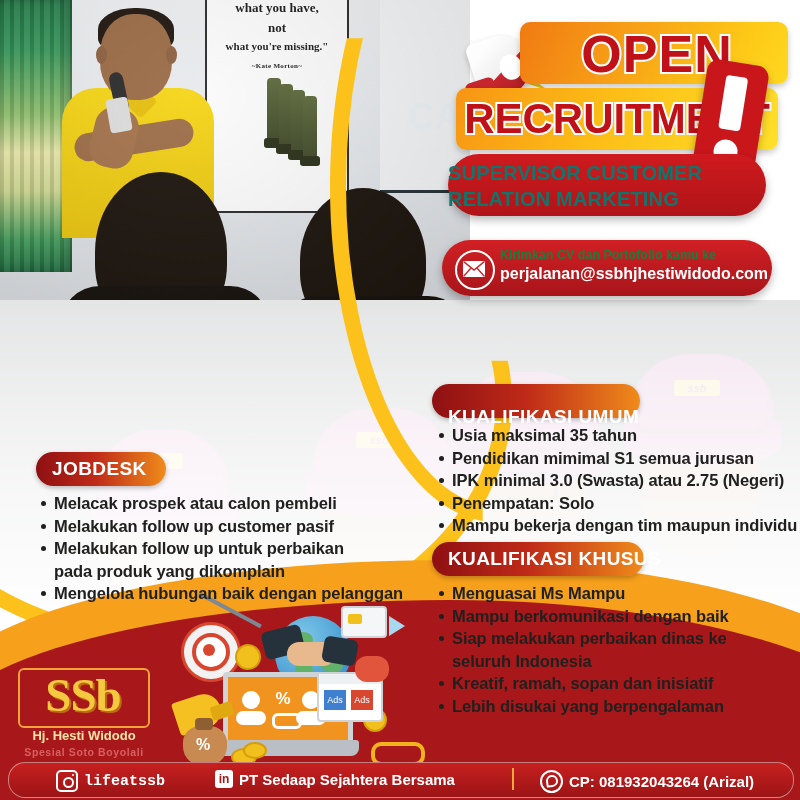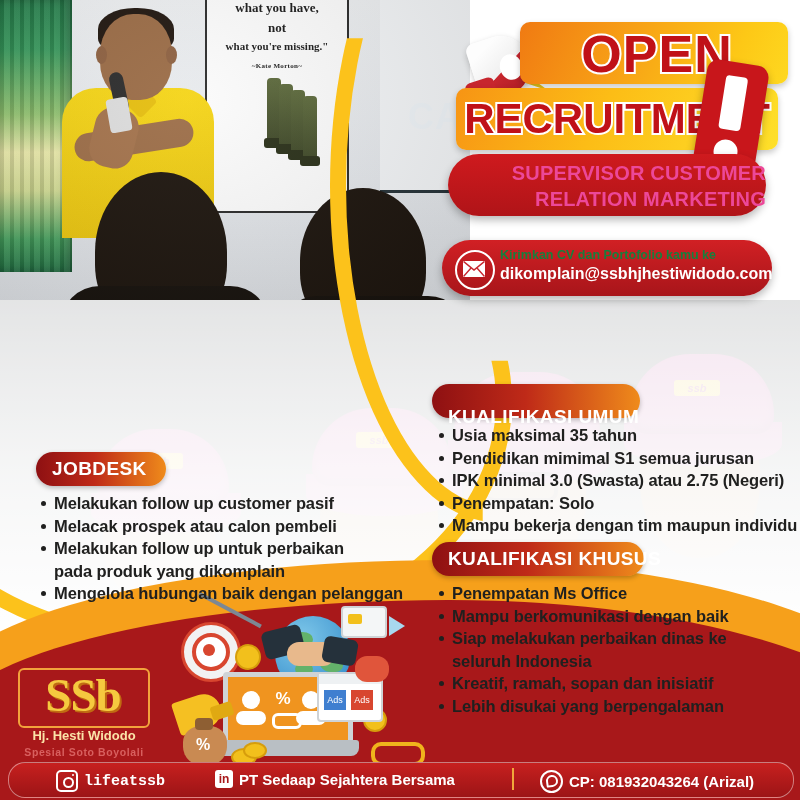--- a/index.html
+++ b/index.html
@@ -75,21 +75,21 @@
     background:linear-gradient(115deg,#f79414 0%,#fcbd16 45%,#fee02a 100%);box-shadow:0 3px 6px rgba(0,0,0,.22);}
   .txt-open{position:absolute;left:552px;top:26px;width:210px;font-size:52px;line-height:56px;font-weight:bold;
     color:#c01118;letter-spacing:1px;text-align:center;
     -webkit-text-stroke:4px #fff;paint-order:stroke fill;font-family:"Liberation Sans",sans-serif;}
   .txt-rec{position:absolute;left:462px;top:92px;width:310px;font-size:42px;line-height:54px;font-weight:bold;
     color:#c01118;letter-spacing:0px;text-align:center;
     -webkit-text-stroke:4px #fff;paint-order:stroke fill;font-family:"Liberation Sans",sans-serif;}
 
   .pill-role{position:absolute;left:448px;top:154px;width:318px;height:62px;border-radius:32px;
     background:linear-gradient(180deg,#cf1a1e 0%,#b01418 100%);box-shadow:0 4px 8px rgba(0,0,0,.28);}
-  .txt-role{position:absolute;left:448px;top:160px;width:318px;text-align:right;color:#ec4899;font-weight:bold;
+  .txt-role{position:absolute;left:448px;top:160px;width:318px;text-align:left;color:#0f766e;font-weight:bold;
     font-size:20px;line-height:26px;letter-spacing:.2px;}
 
   .pill-mail{position:absolute;left:442px;top:240px;width:330px;height:56px;border-radius:28px;
     background:linear-gradient(180deg,#d12024 0%,#a8151a 100%);box-shadow:0 4px 8px rgba(0,0,0,.28);}
   .mail-ic{position:absolute;left:455px;top:250px;width:36px;height:36px;border:2px solid #fff;border-radius:50%;}
   .mail-ic svg{position:absolute;left:6px;top:9px;}
   .mail-t1{position:absolute;left:500px;top:248px;color:#15803d;font-size:12.5px;font-weight:bold;}
   .mail-t2{position:absolute;left:500px;top:265px;color:#fff;font-size:16px;font-weight:bold;}
 
   
@@ -302,46 +302,46 @@
 
   <div class="pill-mail"></div>
   <div class="mail-ic">
     <svg width="22" height="16" viewBox="0 0 22 16">
       <rect x="0.5" y="0.5" width="21" height="15" fill="#fff" stroke="#fff"></rect>
       <path d="M0.5 0.5 L11 9 L21.5 0.5" fill="none" stroke="#c7262e" stroke-width="1.6"></path>
       <path d="M0.5 15.5 L8 7 M21.5 15.5 L14 7" stroke="#c7262e" stroke-width="1.4" fill="none"></path>
     </svg>
   </div>
   <div class="mail-t1">Kirimkan CV dan Portofolio kamu ke</div>
-  <div class="mail-t2">dikomplain@ssbhjhestiwidodo.com</div>
+  <div class="mail-t2">perjalanan@ssbhjhestiwidodo.com</div>
 
   <div class="sec-pill" style="left:36px;top:452px;width:130px;"></div>
   <div class="sec-label" style="left:52px;top:458px;">JOBDESK</div>
   <ul class="li" style="left:36px;top:492px;width:380px;">
+    <li>Melacak prospek atau calon pembeli</li>
     <li>Melakukan follow up customer pasif</li>
-    <li>Melacak prospek atau calon pembeli</li>
     <li>Melakukan follow up untuk perbaikan</li>
     <li class="cont">pada produk yang dikomplain</li>
     <li>Mengelola hubungan baik dengan pelanggan</li>
   </ul>
 
   <div class="sec-pill" style="left:432px;top:384px;width:208px;"></div>
   <div class="sec-label" style="left:448px;top:406px;">KUALIFIKASI UMUM</div>
   <ul class="li" style="left:434px;top:424px;width:356px;">
     <li>Usia maksimal 35 tahun</li>
     <li>Pendidikan mimimal S1 semua jurusan</li>
     <li>IPK minimal 3.0 (Swasta) atau 2.75 (Negeri)</li>
     <li>Penempatan: Solo</li>
     <li>Mampu bekerja dengan tim maupun individu</li>
   </ul>
 
   <div class="sec-pill" style="left:432px;top:542px;width:212px;"></div>
   <div class="sec-label" style="left:448px;top:548px;">KUALIFIKASI KHUSUS</div>
   <ul class="li" style="left:434px;top:582px;width:340px;">
-    <li>Penempatan Ms Office</li>
+    <li>Menguasai Ms Mampu</li>
     <li>Mampu berkomunikasi dengan baik</li>
     <li>Siap melakukan perbaikan dinas ke</li>
     <li class="cont">seluruh Indonesia</li>
     <li>Kreatif, ramah, sopan dan inisiatif</li>
     <li>Lebih disukai yang berpengalaman</li>
   </ul>
 
   <div class="logo-box"></div>
   <div class="logo-ssb">SSb</div>
   <div class="logo-name">Hj. Hesti Widodo</div>

